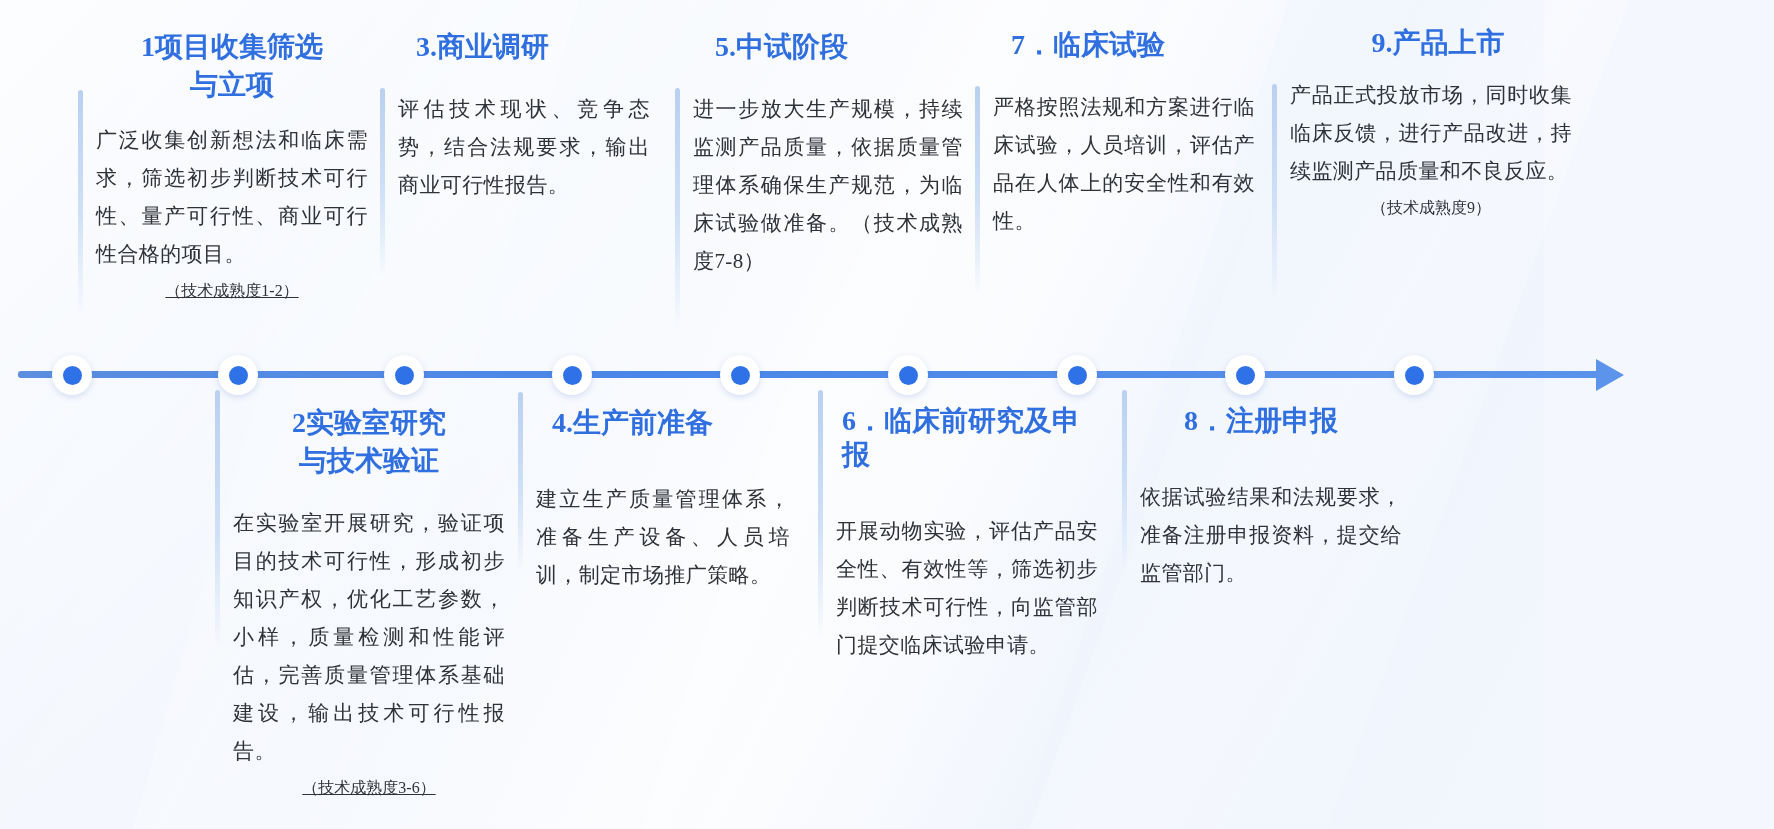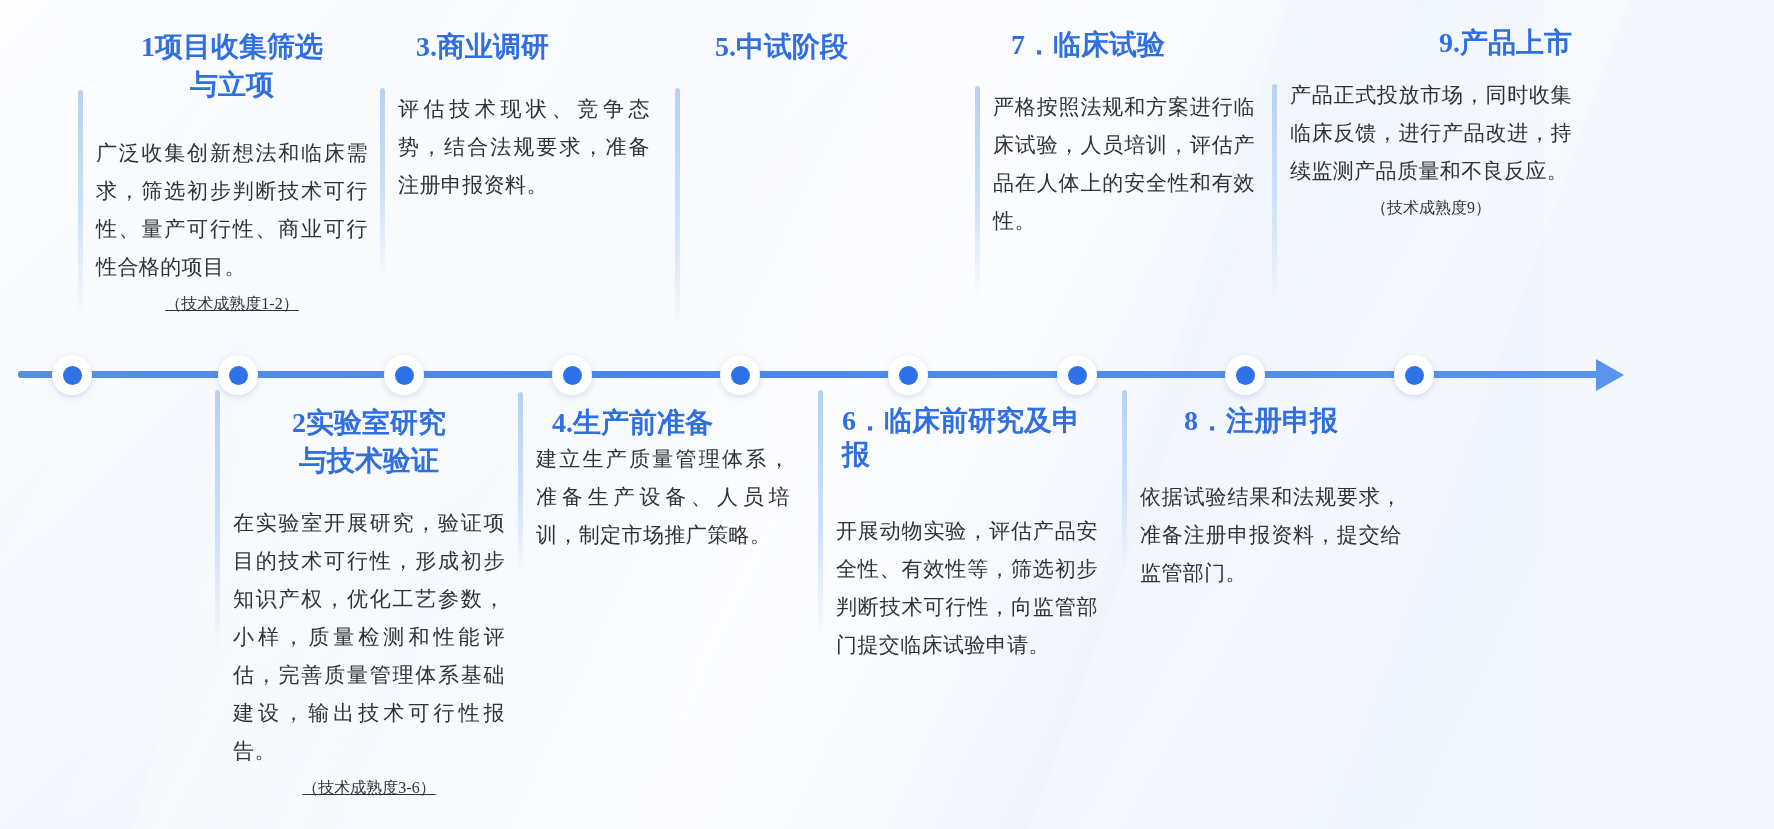--- a/index.html
+++ b/index.html
@@ -66,52 +66,53 @@
   <div class="sheen b"></div>
   <div class="sheen c"></div>
 
   <div class="card" style="left:78px;top:28px;width:290px;">
     <div class="bar" style="top:62px;height:225px;"></div>
     <div class="body" style="left:18px;top:0;width:272px;">
       <h3 class="title-2l" style="text-align:center;">
         <span>1项目收集筛选</span><br>
         <span>与立项</span>
       </h3>
-      <p class="desc" style="margin-top:30px;text-align:justify;">广泛收集创新想法和临床需求，筛选初步判断技术可行性、量产可行性、商业可行性合格的项目。</p>
+      <p class="desc" style="margin-top:17px;text-align:justify;">广泛收集创新想法和临床需求，筛选初步判断技术可行性、量产可行性、商业可行性合格的项目。</p>
       <p class="note" style="text-align:center;text-decoration:underline;">（技术成熟度1-2）</p>
     </div>
   </div>
 
   <div class="card" style="left:380px;top:30px;width:270px;">
     <div class="bar" style="top:58px;height:190px;"></div>
     <div class="body" style="left:18px;top:0;width:252px;">
       <h3 class="title-1l" style="text-align:left;padding-left:18px;">3.商业调研</h3>
-      <p class="desc" style="margin-top:26px;text-align:justify;">评估技术现状、竞争态势，结合法规要求，准备注册申报资料。</p>
+      <p class="desc" style="margin-top:26px;text-align:justify;">评估技术现状、竞争态势，结合法规要求，输出商业可行性报告。</p>
     </div>
   </div>
 
   <div class="card" style="left:675px;top:30px;width:290px;">
     <div class="bar" style="top:58px;height:240px;"></div>
     <div class="body" style="left:18px;top:0;width:270px;">
       <h3 class="title-1l" style="text-align:left;padding-left:22px;">5.中试阶段</h3>
+      <p class="desc" style="margin-top:26px;text-align:justify;">进一步放大生产规模，持续监测产品质量，依据质量管理体系确保生产规范，为临床试验做准备。（技术成熟度7-8）</p>
     </div>
   </div>
 
   <div class="card" style="left:975px;top:28px;width:280px;">
     <div class="bar" style="top:58px;height:210px;"></div>
     <div class="body" style="left:18px;top:0;width:262px;">
       <h3 class="title-1l" style="text-align:left;padding-left:18px;">7．临床试验</h3>
       <p class="desc" style="margin-top:26px;text-align:justify;">严格按照法规和方案进行临床试验，人员培训，评估产品在人体上的安全性和有效性。</p>
     </div>
   </div>
 
   <div class="card" style="left:1272px;top:26px;width:300px;">
     <div class="bar" style="top:58px;height:216px;"></div>
     <div class="body" style="left:18px;top:0;width:282px;">
-      <h3 class="title-1l" style="text-align:right;padding-left:14px;">9.产品上市</h3>
+      <h3 class="title-1l" style="text-align:center;padding-left:14px;">9.产品上市</h3>
       <p class="desc" style="margin-top:16px;text-align:justify;">产品正式投放市场，同时收集临床反馈，进行产品改进，持续监测产品质量和不良反应。</p>
       <p class="note" style="text-align:center;">（技术成熟度9）</p>
     </div>
   </div>
 
   <div id="axis-wrap">
     <div id="axis-line"></div>
     <div id="axis-arrow"></div>
     <div class="node" style="left:72px;">
         <i></i>
@@ -151,21 +152,21 @@
       </h3>
       <p class="desc" style="margin-top:24px;text-align:justify;">在实验室开展研究，验证项目的技术可行性，形成初步知识产权，优化工艺参数，小样，质量检测和性能评估，完善质量管理体系基础建设，输出技术可行性报告。</p>
       <p class="note" style="text-align:center;text-decoration:underline;">（技术成熟度3-6）</p>
     </div>
   </div>
 
   <div class="card" style="left:518px;top:406px;width:272px;">
     <div class="bar" style="top:-14px;height:180px;"></div>
     <div class="body" style="left:18px;top:0;width:254px;">
       <h3 class="title-1l" style="text-align:left;padding-left:16px;">4.生产前准备</h3>
-      <p class="desc" style="text-align:justify;">建立生产质量管理体系，准备生产设备、人员培训，制定市场推广策略。</p>
+      <p class="desc" style="margin-top:40px;text-align:justify;">建立生产质量管理体系，准备生产设备、人员培训，制定市场推广策略。</p>
     </div>
   </div>
 
   <div class="card" style="left:818px;top:404px;width:280px;">
     <div class="bar" style="top:-14px;height:250px;"></div>
     <div class="body" style="left:18px;top:0;width:262px;">
       <h3 class="title-1l" style="text-align:left;padding-left:6px;">6．临床前研究及申报</h3>
       <p class="desc" style="margin-top:40px;text-align:justify;">开展动物实验，评估产品安全性、有效性等，筛选初步判断技术可行性，向监管部门提交临床试验申请。</p>
     </div>
   </div>

